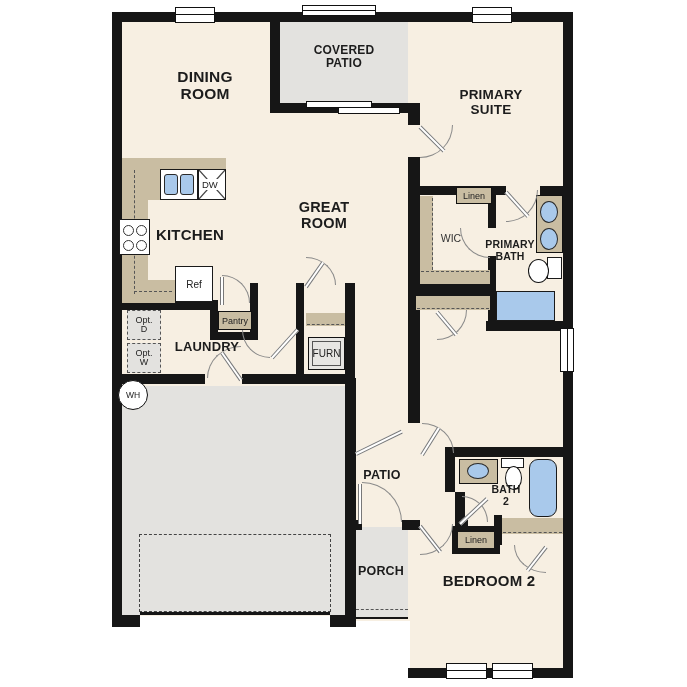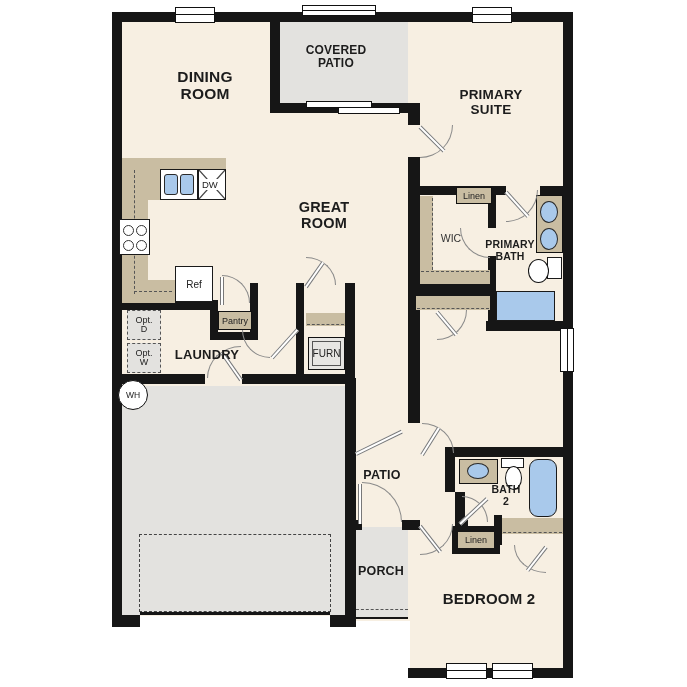--- a/index.html
+++ b/index.html
@@ -202,29 +202,30 @@
   <div class="leaf" style="left:272px;top:356px;width:38px;transform:rotate(-48deg);"></div>
   <div class="arc a-bl" style="left:222px;top:275px;width:28px;height:28px;"></div>
   <div class="leaf" style="left:222px;top:303px;width:28px;transform:rotate(-90deg);"></div>
   <div class="arc a-bl" style="left:306px;top:257px;width:30px;height:28px;"></div>
   <div class="leaf" style="left:306px;top:285px;width:30px;transform:rotate(-55deg);"></div>
   <div class="arc a-br" style="left:207px;top:346px;width:34px;height:32px;"></div>
   <div class="leaf" style="left:241px;top:378px;width:33px;transform:rotate(-125deg);"></div>
 
   <div class="lbl" style="left:148px;top:68px;width:114px;font-size:15.5px;">DINING
 ROOM</div>
-  <div class="lbl" style="left:286px;top:44px;width:100px;font-size:12px;">COVERED
+  <div class="lbl" style="left:294px;top:44px;width:100px;font-size:12px;">COVERED
 PATIO</div>
   <div class="lbl" style="left:432px;top:87px;width:118px;font-size:13.5px;">PRIMARY
 SUITE</div>
   <div class="lbl" style="left:264px;top:199px;width:120px;font-size:14.5px;">GREAT
 ROOM</div>
+  <div class="lbl" style="left:130px;top:227px;width:120px;font-size:15px;">KITCHEN</div>
   <div class="lbl sm" style="left:428px;top:233px;width:46px;font-size:10.5px;color:#333;">WIC</div>
   <div class="lbl" style="left:478px;top:239px;width:64px;font-size:10.5px;">PRIMARY
 BATH</div>
-  <div class="lbl" style="left:147px;top:348px;width:120px;font-size:13px;">LAUNDRY</div>
+  <div class="lbl" style="left:147px;top:340px;width:120px;font-size:13px;">LAUNDRY</div>
   <div class="lbl" style="left:342px;top:468px;width:80px;font-size:12.5px;">PATIO</div>
   <div class="lbl" style="left:486px;top:484px;width:40px;font-size:10.5px;">BATH
 2</div>
   <div class="lbl" style="left:340px;top:564px;width:82px;font-size:12.5px;">PORCH</div>
-  <div class="lbl" style="left:418px;top:591px;width:142px;font-size:15px;">BEDROOM 2</div>
+  <div class="lbl" style="left:418px;top:573px;width:142px;font-size:15px;">BEDROOM 2</div>
 
 </div>
 
 </body></html>

